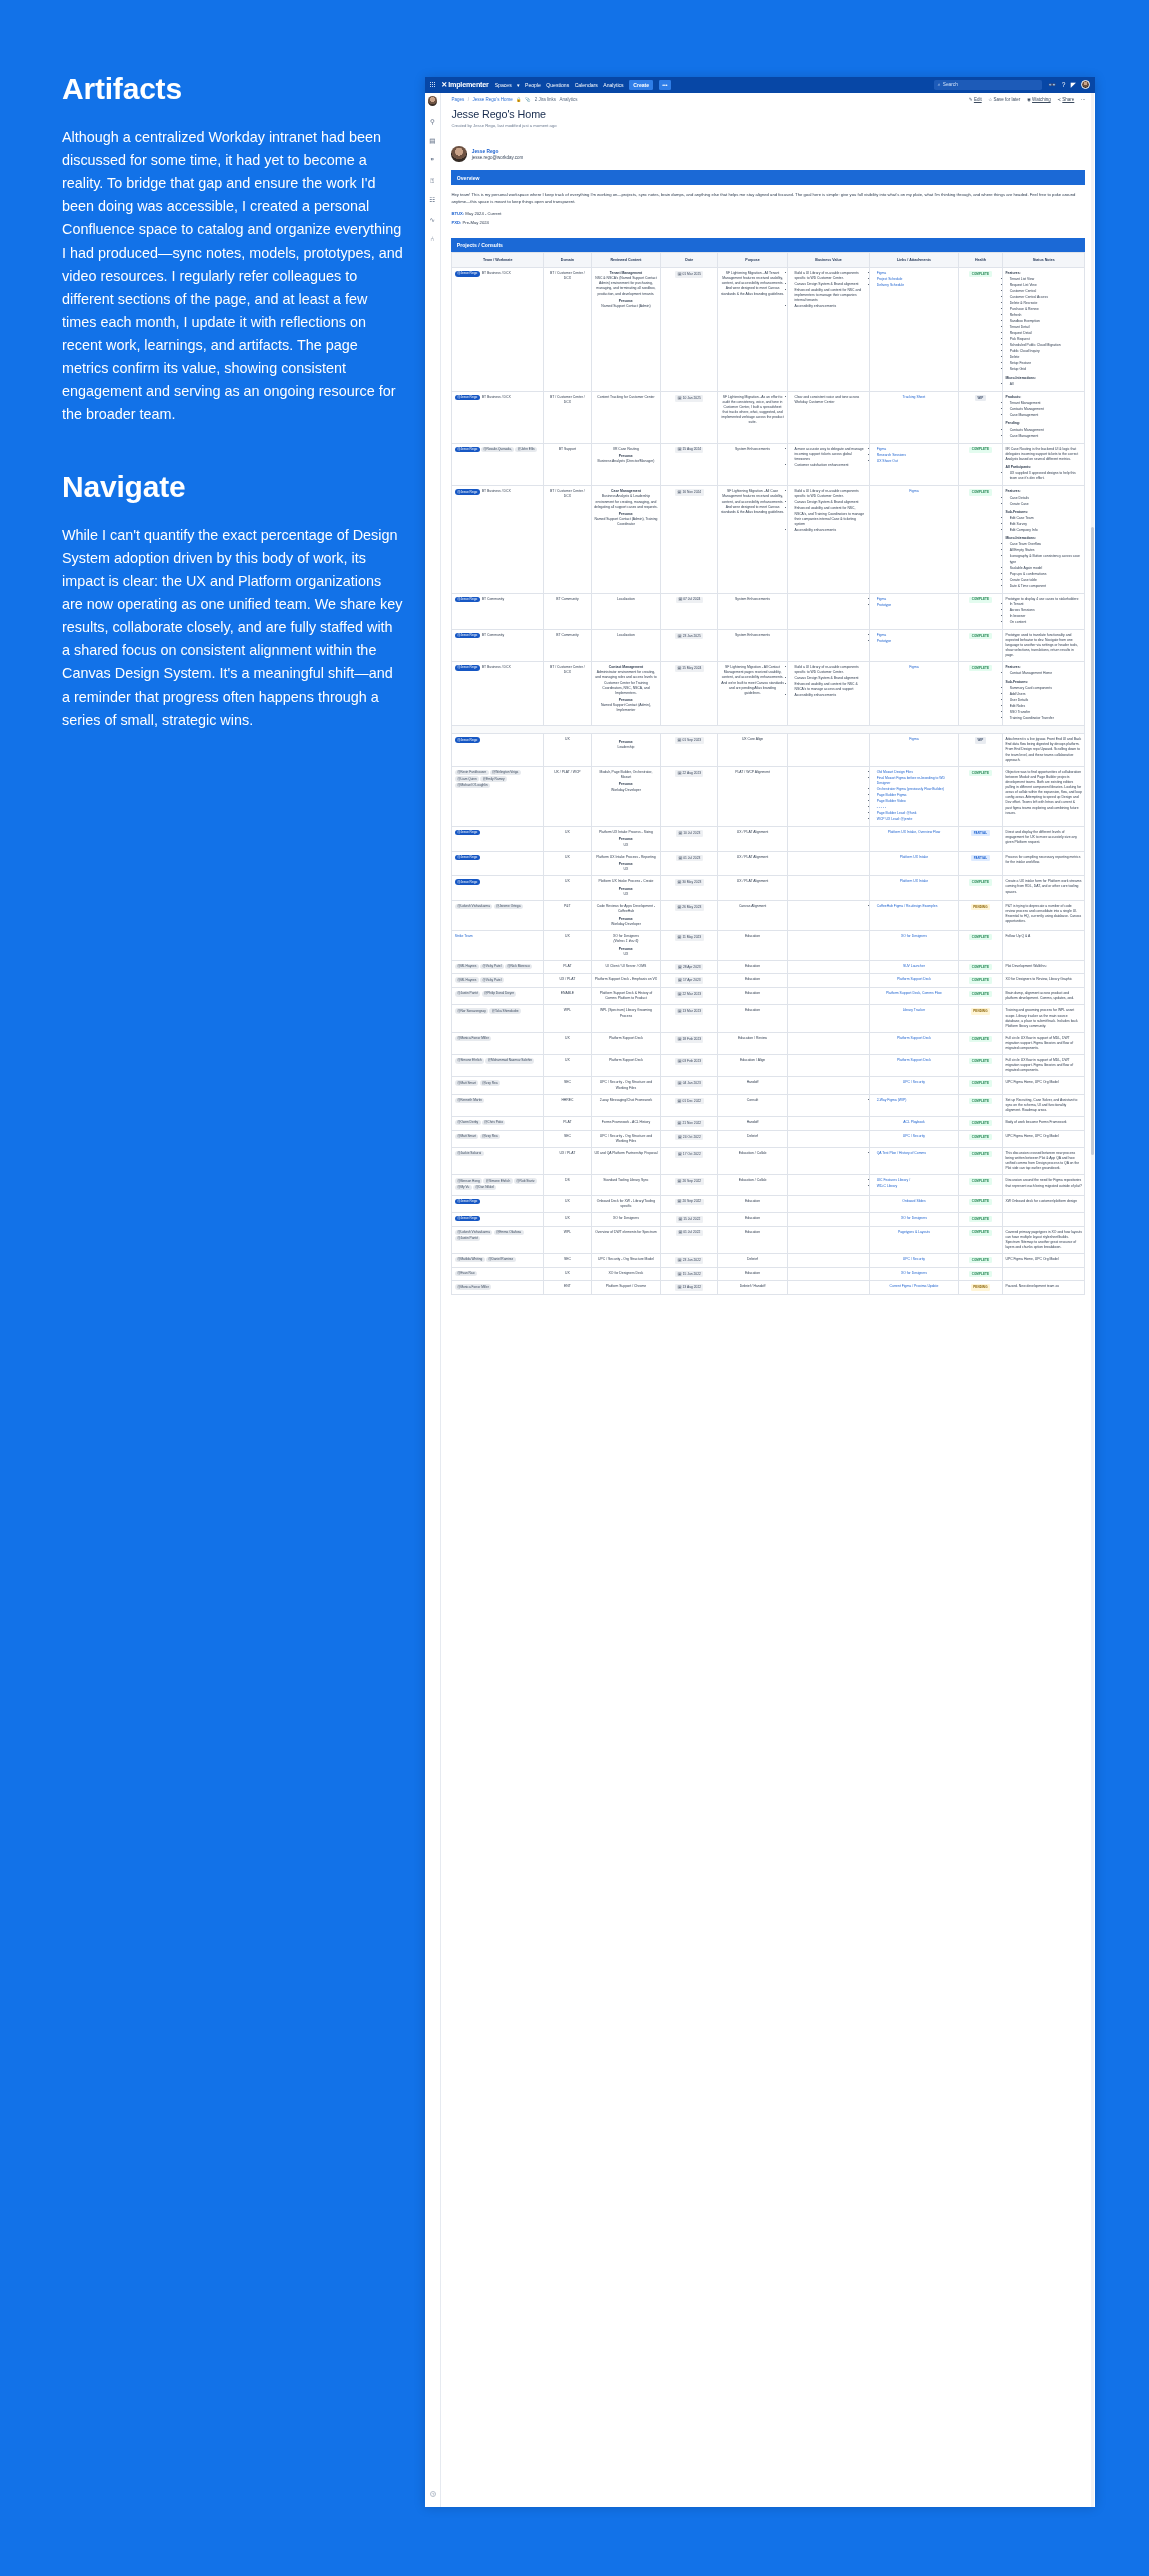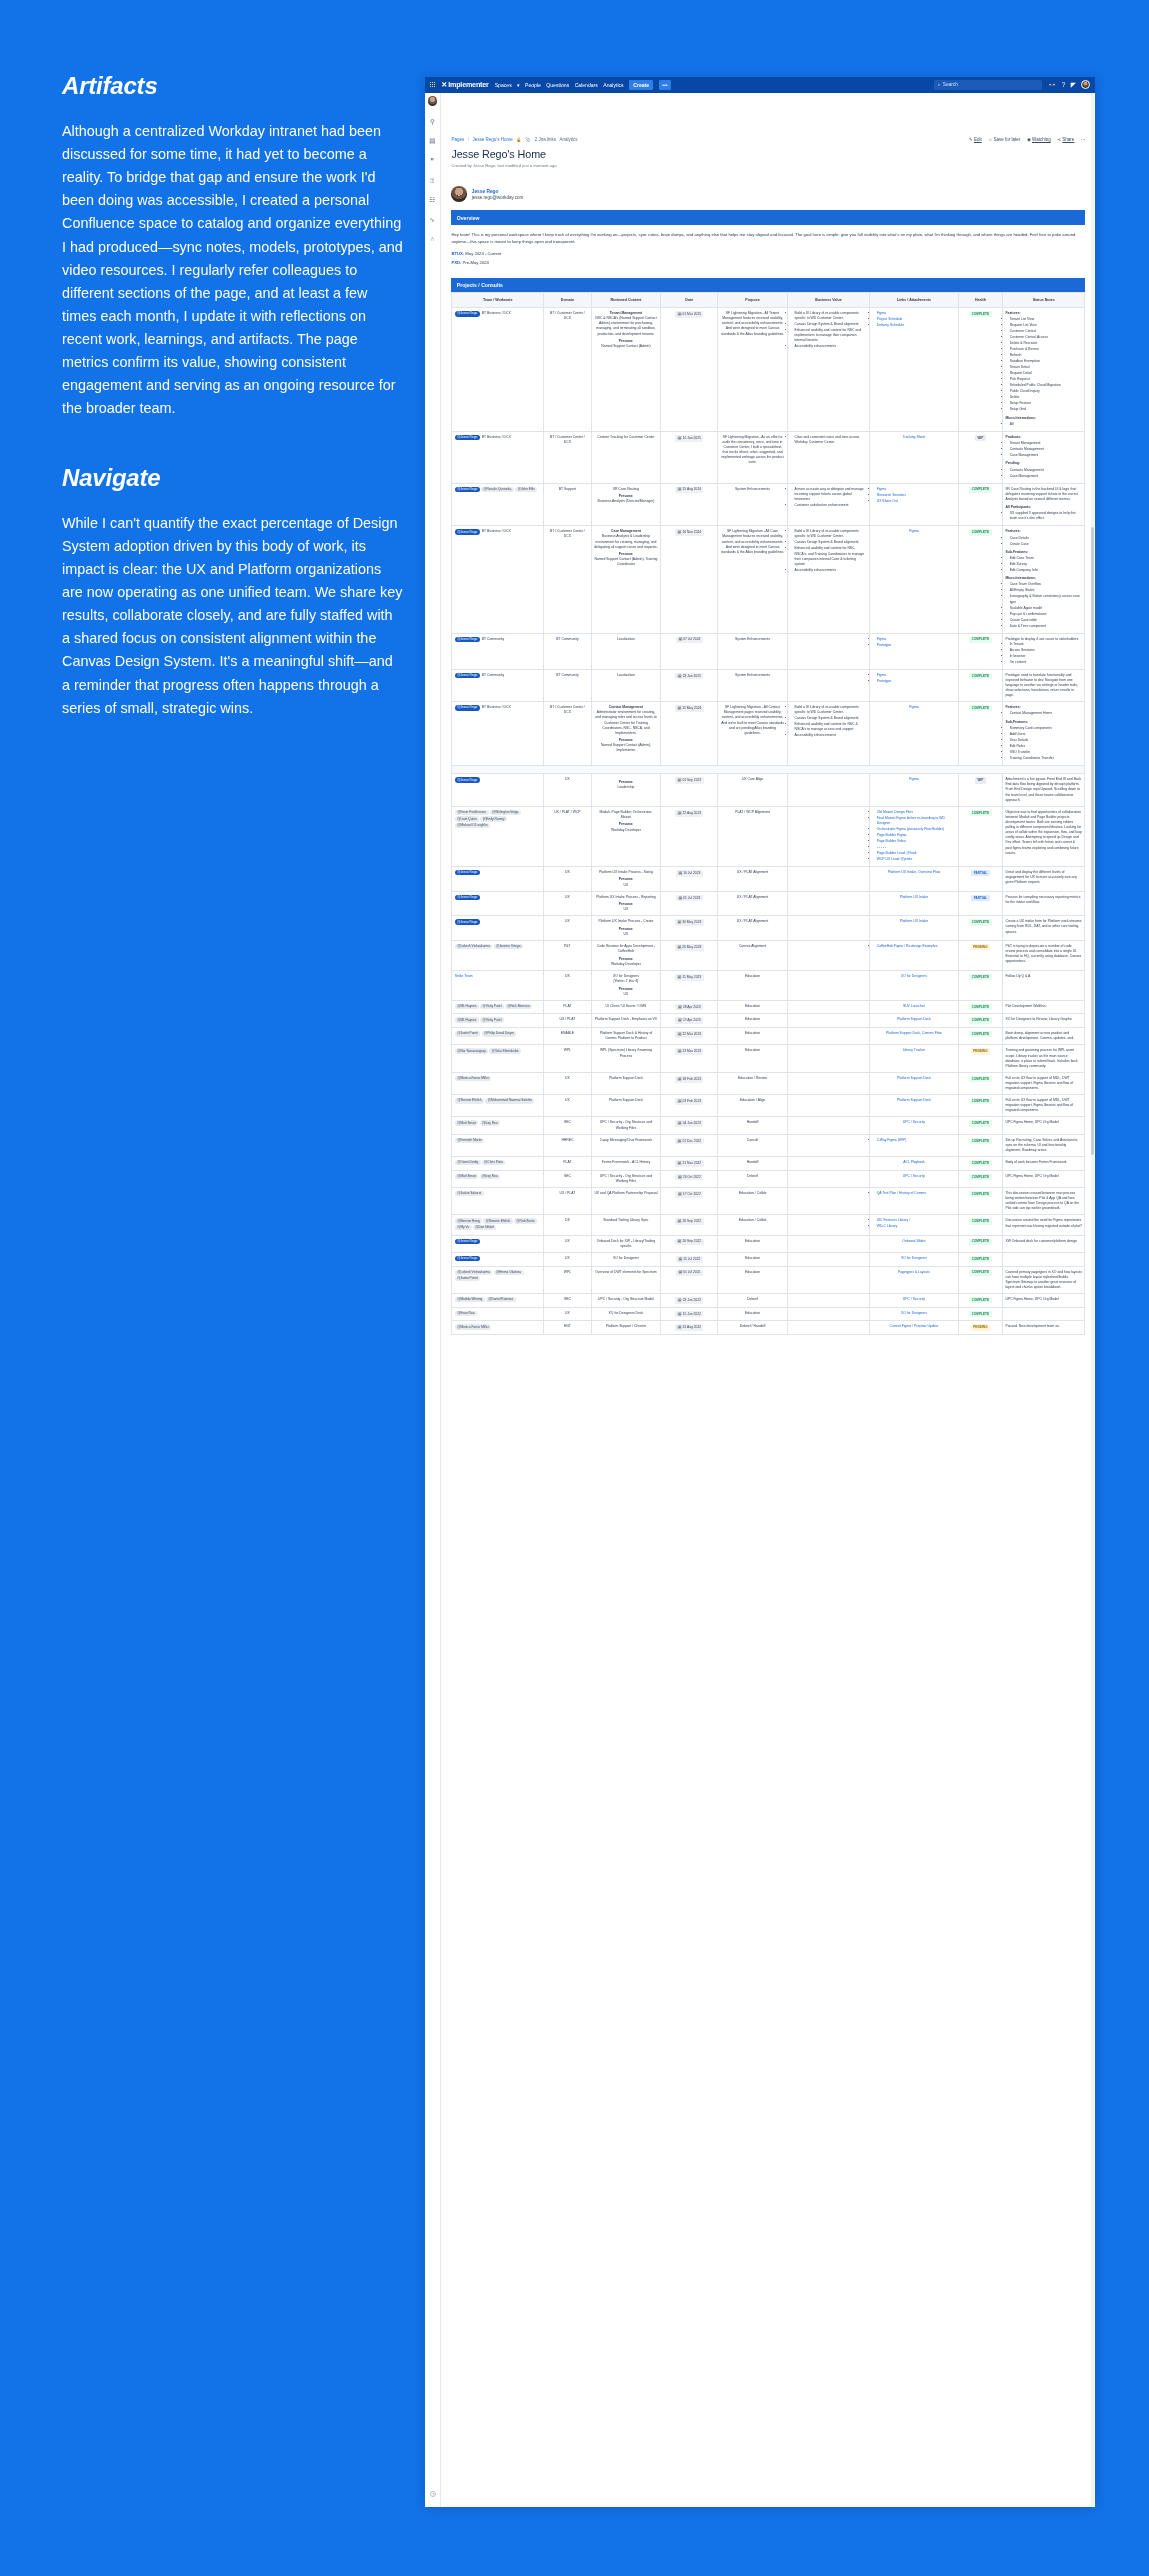--- a/index.html
+++ b/index.html
@@ -12,25 +12,24 @@
   }
 
   
   .left-col {
     position: absolute;
     left: 62px; top: 72px;
     width: 341px;
     color: #ffffff;
   }
   .sec-title {
-    font-size: 24px;
+    font-size: 30px;
     font-weight: bold;
     letter-spacing: -0.2px;
     margin-bottom: 20.3px;
-    font-style: italic;
   }
   .sec-body {
     font-size: 14.4px;
     line-height: 1.60;
     font-weight: 400;
   }
   .sec-gap { height: 44px; }
 
   
   .window {
@@ -74,21 +73,21 @@
     width: 15.6px; background:#fff; border-right:0.6px solid #e6eaf0;
     display:flex; flex-direction:column; align-items:center;
     padding-top: 3.6px; gap: 13px; flex:0 0 15.6px;
   }
   .sidebar .si { font-size:6.6px; color:#5c6b82; line-height:1; }
   .sidebar .ava {
     width:9.6px;height:9.6px;border-radius:50%;
     background: radial-gradient(circle at 50% 35%, #c9a389 0 32%, #6d5242 33% 60%, #3a2e27 61% 100%);
   }
 
-  .content { flex:1; padding: 4.8px 9.6px 0 10.8px; overflow:hidden;margin-top:40px; }
+  .content { flex:1; padding: 4.8px 9.6px 0 10.8px; overflow:hidden; }
 
   .crumbs { display:flex; align-items:center; gap:3.6px; font-size:4.5px; color:#5b6b80; }
   .crumbs a { color:#2a6fd6; text-decoration:none; }
   .crumbs .sep { color:#9aa8ba; }
   .crumb-actions { margin-left:auto; display:flex; gap:6.6px; align-items:center; color:#3b4a5e; font-size:4.5px;}
   .crumb-actions span u { text-decoration: underline; }
 
   h1.page-title { font-size:10.8px; font-weight:400; color:#172b4d; margin:6px 0 3px; letter-spacing:-0.1px;}
   .meta { font-size:4.2px; color:#6b7a90; margin-bottom:18px;}
 

